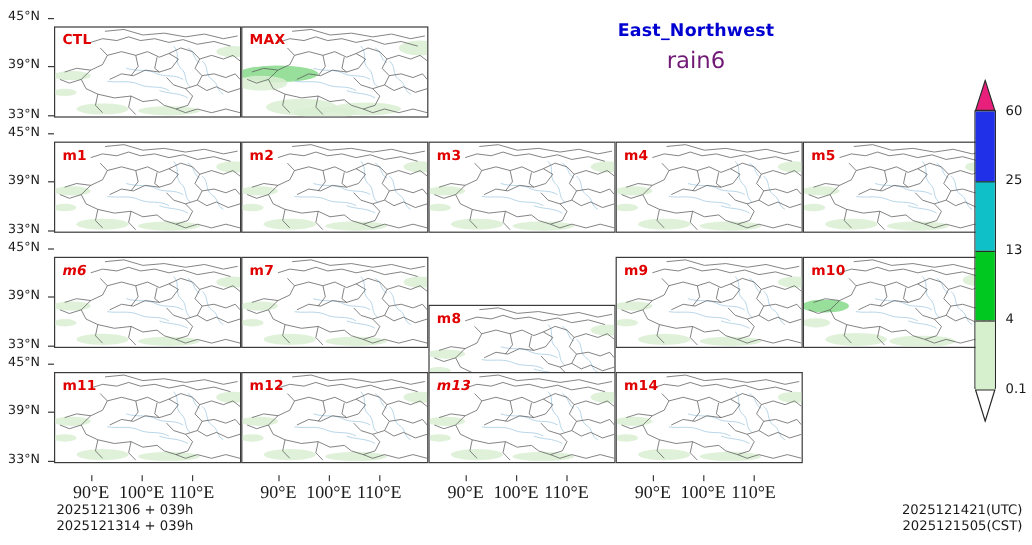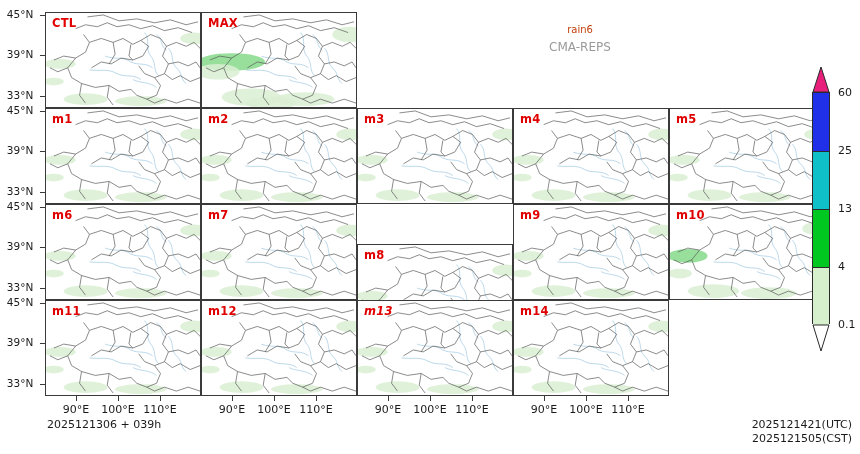--- a/index.html
+++ b/index.html
@@ -6,72 +6,72 @@
   body{
     width:860px;height:454px;background:#ffffff;
     font-family:"DejaVu Sans","Liberation Sans",sans-serif;
     position:relative;overflow:hidden;
   }
   .abs{position:absolute;}
 
   
   #title-block{left:430px;top:18px;width:300px;text-align:center;}
   #region-title{font-size:14.5px;font-weight:bold;color:#0000d0;letter-spacing:.2px;}
-  #var-title{font-size:10px;color:#c2410c;margin-top:6px;}
+  #var-title{font-size:19px;color:#701a75;margin-top:6px;}
   #period-title{font-size:13px;color:#1a1a1a;margin-top:5px;}
   #model-title{font-size:12px;color:#9a9a9a;margin-top:5px;}
 
   
   #panel-grid{left:45px;top:12px;}
   .prow{position:relative;height:96px;}
   .panel{
-    position:absolute;top:0;width:156px;height:96px;
+    position:absolute;top:10px;width:156px;height:76px;
     background:#ffffff;border:1px solid #3a3a3a;
     box-sizing:border-box;overflow:hidden;
   }
   .panel.empty{border:none;background:transparent;}
   .panel-label{
     position:absolute;left:6px;top:3px;z-index:6;
     font-size:11.5px;font-weight:bold;color:#e00000;
     letter-spacing:.2px;
   }
   .mapsvg{position:absolute;left:0;top:0;width:100%;height:100%;display:block;}
 
   
   .ylab{
     position:absolute;right:4px;font-size:10.5px;color:#1a1a1a;
     white-space:nowrap;text-align:center;
   }
   .ytick{position:absolute;left:-5px;width:5px;height:1px;background:#3a3a3a;}
   .xtick{position:absolute;width:1px;height:5px;background:#3a3a3a;}
   .xlab{
-    position:absolute;font-size:11px;color:#1a1a1a;
-    white-space:nowrap;transform:translateX(-50%);
+    position:absolute;font-size:15px;color:#1a1a1a;
+    white-space:nowrap;transform:translateX(-50%);font-family:Liberation Serif, serif;
   }
 
   
   #colorbar{left:812px;top:66px;}
   #cb-body{position:absolute;left:0;top:26px;width:18px;height:232px;border:1px solid #2a2a2a;box-sizing:border-box;}
   .cb-seg{position:absolute;left:0;width:100%;}
   .cb-div{position:absolute;left:0;width:100%;height:1px;background:#2a2a2a;}
   .cb-tick-lab{
     position:absolute;left:26px;font-size:11px;color:#1a1a1a;
     transform:translateY(-50%);white-space:nowrap;
   }
 
   
   #footer-left{left:47px;top:418px;font-size:11px;color:#1a1a1a;line-height:14px;}
   #footer-right{right:8px;top:418px;font-size:11px;color:#1a1a1a;line-height:14px;text-align:right;}
 </style>
 </head>
 <body>
 
 <div class="abs" id="title-block">
+  <div id="region-title">East_Northwest</div>
   <div id="var-title">rain6</div>
-  <div id="model-title">CMA-REPS</div>
 </div>
 
 <div class="abs" id="panel-grid">
     <div class="prow" style="top: 0px; position: absolute; left: 0px; width: 780px;">
       <div class="ytick" style="top: 3px;"></div>
       <div class="ylab" style="top: -4px; right: auto; left: -44px; width: 38px;">45°N</div>
       <div class="ytick" style="top: 43px;"></div>
       <div class="ylab" style="top: 36px; right: auto; left: -44px; width: 38px;">39°N</div>
       <div class="ytick" style="top: 84px;"></div>
       <div class="ylab" style="top: 77px; right: auto; left: -44px; width: 38px;">33°N</div>
@@ -309,21 +309,21 @@
         <div class="panel-label">m5</div>
       </div>
     </div>
     <div class="prow" style="top: 192px; position: absolute; left: 0px; width: 780px;">
       <div class="ytick" style="top: 3px;"></div>
       <div class="ylab" style="top: -4px; right: auto; left: -44px; width: 38px;">45°N</div>
       <div class="ytick" style="top: 43px;"></div>
       <div class="ylab" style="top: 36px; right: auto; left: -44px; width: 38px;">39°N</div>
       <div class="ytick" style="top: 84px;"></div>
       <div class="ylab" style="top: 77px; right: auto; left: -44px; width: 38px;">33°N</div>
-      <div class="panel" style="left: 0px;">
+      <div class="panel" style="left: 0px; font-style: italic;">
         <svg class="mapsvg" viewBox="0 0 156 96" preserveAspectRatio="none">
           <ellipse cx="14" cy="52" rx="16" ry="5" fill="#d9efd2" opacity="0.85"></ellipse>
           <ellipse cx="40" cy="88" rx="22" ry="6" fill="#d9efd2" opacity="0.85"></ellipse>
           <ellipse cx="96" cy="90" rx="26" ry="5" fill="#d9efd2" opacity="0.85"></ellipse>
           <ellipse cx="150" cy="26" rx="14" ry="6" fill="#d9efd2" opacity="0.85"></ellipse>
           <ellipse cx="8" cy="70" rx="10" ry="4" fill="#d9efd2" opacity="0.85"></ellipse>
           <path d="M100,20 C106,28 100,36 106,44 C112,50 108,58 114,64" fill="none" stroke="#9fc8e0" stroke-width="0.7"></path>
           <path d="M60,44 C70,48 78,44 86,50 C94,54 100,50 108,56" fill="none" stroke="#9fc8e0" stroke-width="0.7"></path>
           <path d="M124,36 C130,42 126,50 132,56 C138,60 136,68 142,72" fill="none" stroke="#9fc8e0" stroke-width="0.7"></path>
           <path d="M44,58 C54,60 62,56 72,62 C80,66 88,62 96,68" fill="none" stroke="#9fc8e0" stroke-width="0.7"></path>
@@ -658,17 +658,18 @@
   </svg>
 <div class="cb-tick-lab" style="top: 26px;">60</div>
     <div class="cb-tick-lab" style="top: 84px;">25</div>
     <div class="cb-tick-lab" style="top: 142px; text-align: center;">13</div>
     <div class="cb-tick-lab" style="top: 200px;">4</div>
     <div class="cb-tick-lab" style="top: 258px;">0.1</div>
   </div>
 
 <div class="abs" id="footer-left">
   <div>2025121306  +  039h</div>
+  <div>2025121314  +  039h</div>
 </div>
 <div class="abs" id="footer-right">
   <div>2025121421(UTC)</div>
   <div>2025121505(CST)</div>
 </div>
 
 </body></html>

